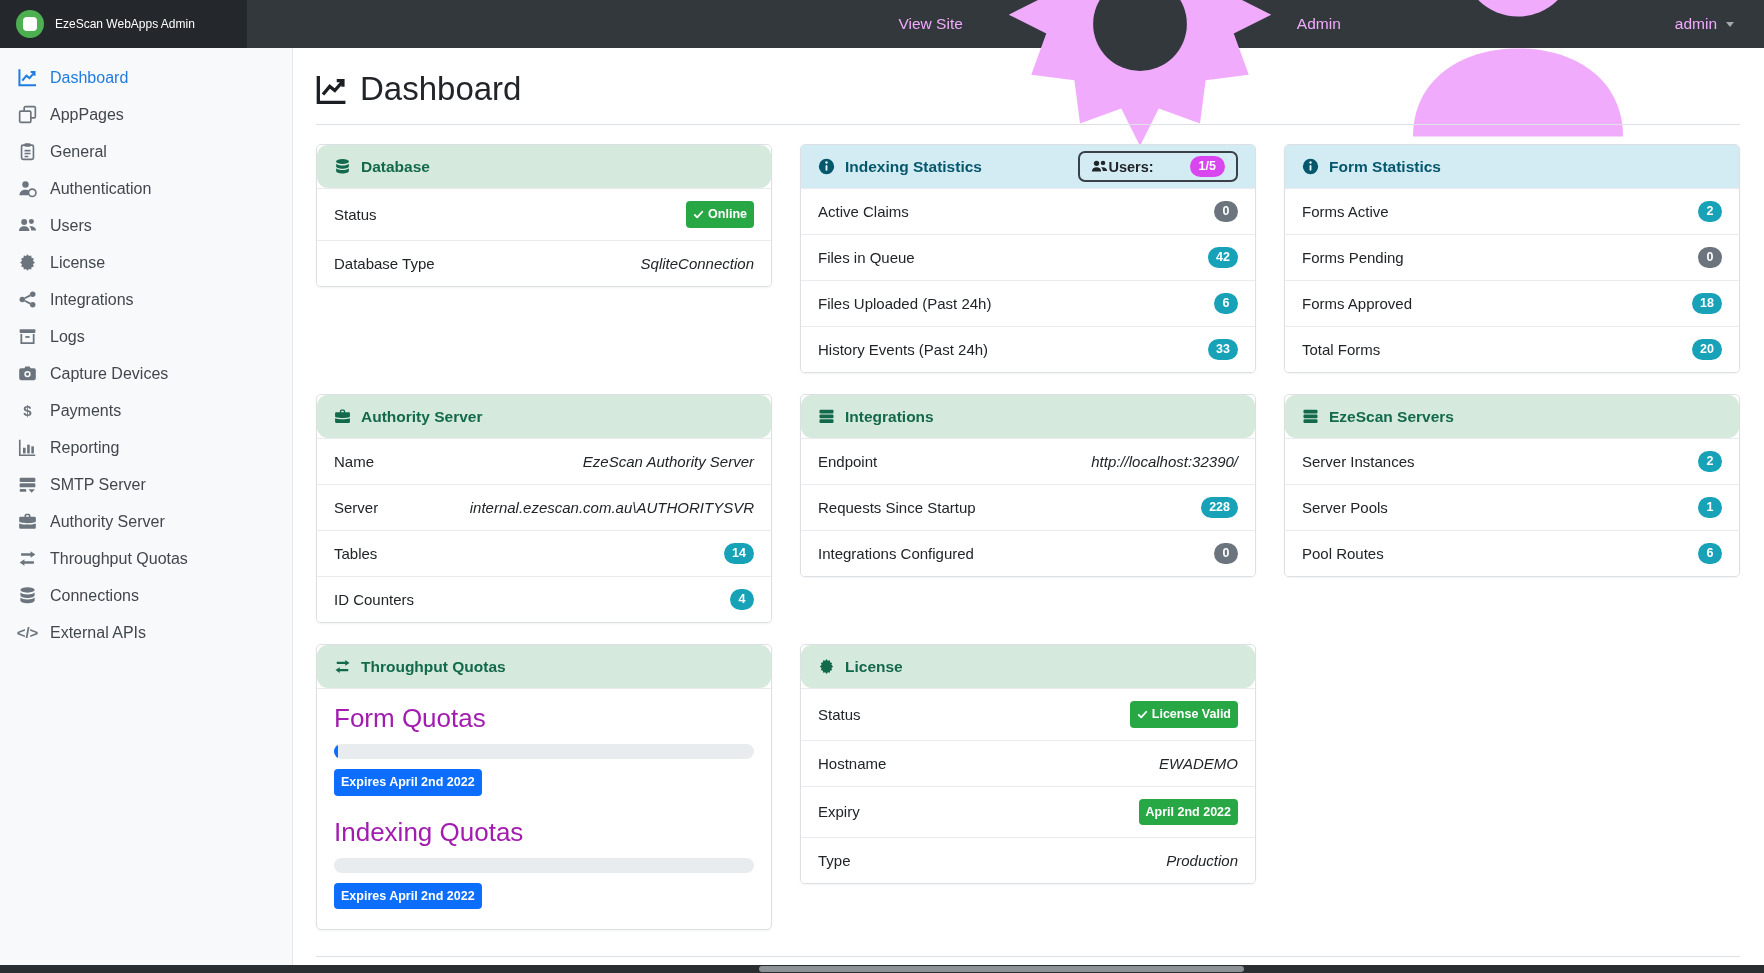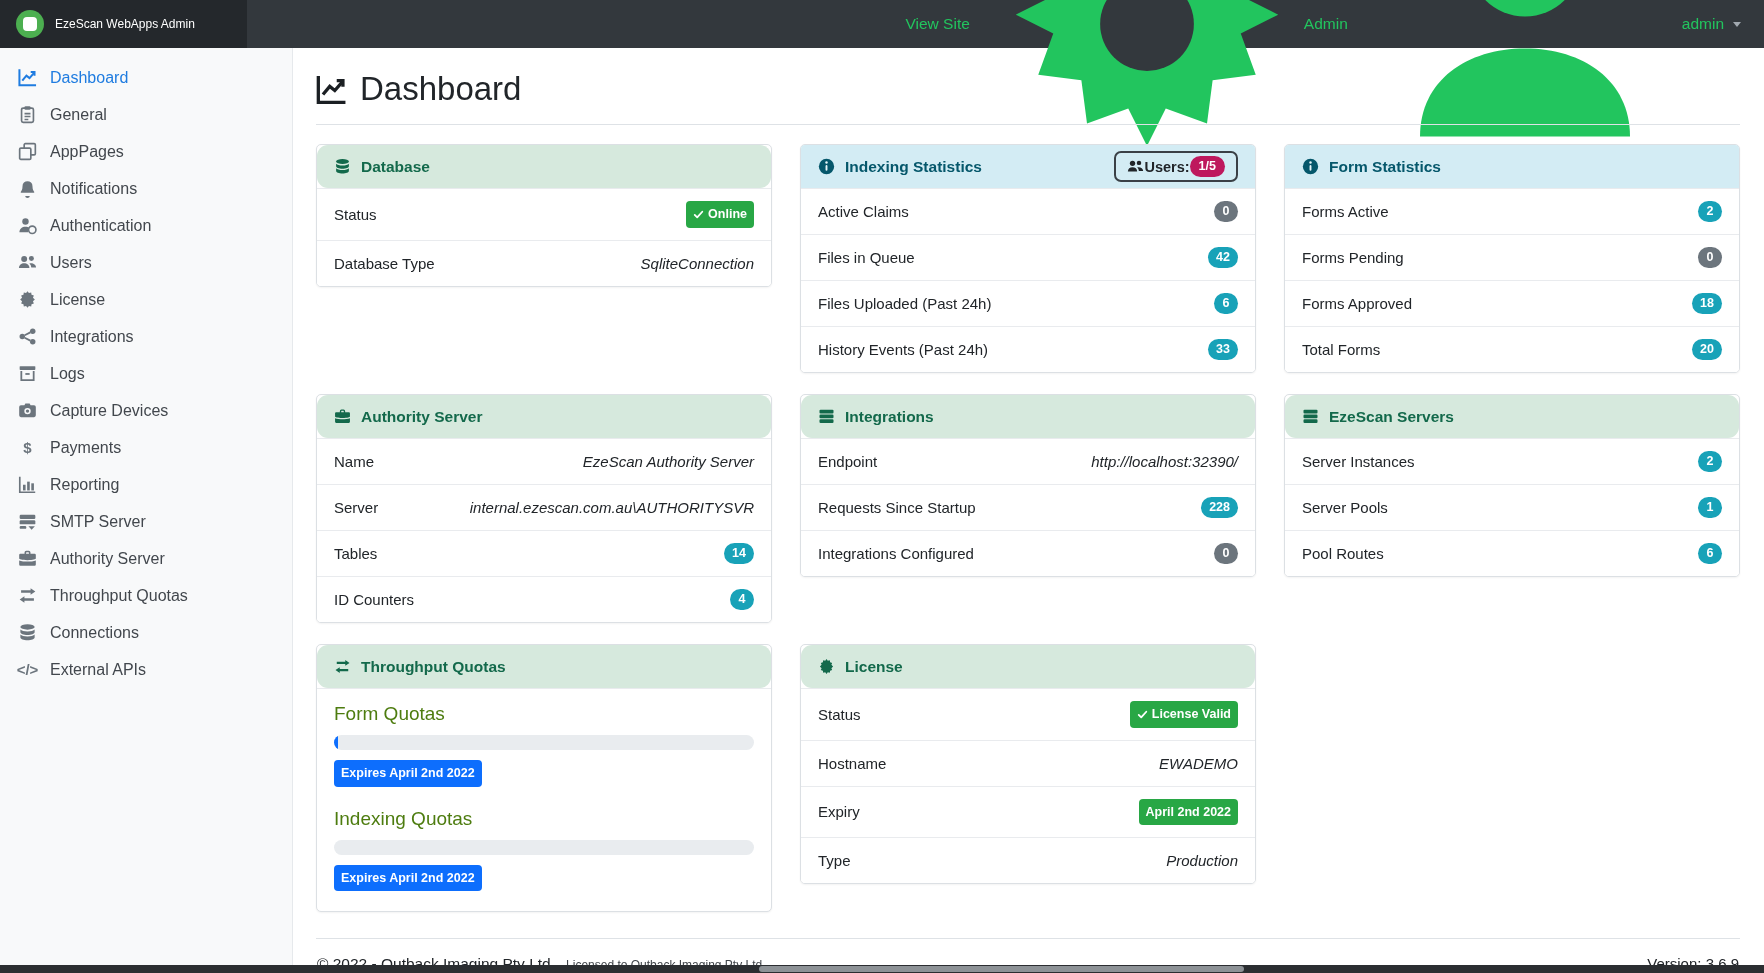--- a/index.html
+++ b/index.html
@@ -5,22 +5,22 @@
   * { box-sizing: border-box; margin: 0; padding: 0; }
   html, body { width: 1764px; height: 973px; overflow: hidden; background: #fff;
     font-family: "Liberation Sans", sans-serif; color: #212529; }
 
   
   .navbar { height: 48px; background: #33383d; display: flex; align-items: stretch; }
   .brand { width: 247px; background: #24282c; display: flex; align-items: center; gap: 11px;
     padding: 0 16px; color: #fff; font-size: 12px; cursor: pointer; }
   .logo { width: 28px; height: 28px; border-radius: 50%; background: #4caf50; position: relative; flex: 0 0 auto; }
   .logo::after { content: ""; position: absolute; inset: 7px; background: #fff; border-radius: 4px; }
-  .nav-right { margin-left: auto; display: flex; align-items: center; gap: 27px; padding-right: 23px;
-    font-size: 15.5px; color: #22c55e; }
+  .nav-right { margin-left: auto; display: flex; align-items: center; gap: 27px; padding-right: 30px;
+    font-size: 15.5px; color: #f0abfc; }
   .nav-link { display: inline-flex; align-items: center; gap: 7px; cursor: pointer; }
   .nav-link .icn { display: inline-flex; }
   .caret { width: 0; height: 0; border-left: 4.5px solid transparent; border-right: 4.5px solid transparent;
     border-top: 5px solid #a2a9b0; margin-left: 2px; }
 
   
   .shell { display: flex; height: 925px; }
   .sidebar { width: 293px; background: #f8f9fa; border-right: 1px solid #e6e9ec; padding-top: 11px; flex: 0 0 auto; }
   .side-item { display: flex; align-items: center; gap: 13px; padding: 8px 18px; font-size: 16px;
     color: #42474d; cursor: pointer; line-height: 21px; }
@@ -51,30 +51,30 @@
   .users-btn .icn { width: 17px; height: 17px; color: #212529; }
 
   .row-item { display: flex; justify-content: space-between; align-items: center; 
     padding: 12px 17px; border-top: 1px solid #e9ebee; font-size: 15px; line-height: 21px; background: #fff; }
   .val-italic { font-style: italic; color: #212529; text-align: right; }
 
   .pill { color: #fff; font-weight: 700; font-size: 12.5px; line-height: 1; padding: 4px 8px;
     border-radius: 50rem; min-width: 24px; text-align: center; }
   .pill.teal { background: #18a2b8; }
   .pill.gray { background: #6c757d; }
-  .pill.green { background: #be185d; padding: 4px 9px; }
+  .pill.green { background: #d946ef; padding: 4px 9px; margin-left: 36px; }
   .rect-badge { color: #fff; font-weight: 700; font-size: 12.5px; line-height: 1; padding: 7px 7px;
     border-radius: 4px; display: inline-flex; align-items: center; gap: 4px; }
   .rect-badge.green { background: #28a745; }
   .rect-badge.blue { background: #0d6efd; }
   .rect-badge .icn { width: 11px; height: 11px; display: inline-flex; }
 
   .quota-body { padding: 12px 17px 20px; border-top: 1px solid #e9ebee; }
   .quota + .quota { margin-top: 21px; }
-  .quota-title { font-size: 19px; font-weight: 400; color: #4d7c0f; margin: 2px 0 10px; }
+  .quota-title { font-size: 26px; font-weight: 400; color: #a21caf; margin: 2px 0 10px; }
   .progress { height: 15px; background: #e9ecef; border-radius: 8px; overflow: hidden; margin-bottom: 10px; }
   .progress .fill { height: 100%; background: #0d6efd; border-radius: 8px 0 0 8px; }
 
   
   .footer-rule { margin-top: 26px; }
   .footer { display: flex; align-items: baseline; padding: 16px 1px 0; }
   .foot-left { font-size: 15.5px; color: #212529; }
   .foot-small { font-size: 12px; color: #3f4449; margin-left: 8px; }
   .foot-right { margin-left: auto; font-size: 15px; }
 
@@ -125,43 +125,35 @@
             <path d="M1.2 1v13.6h14"></path>
             <path d="M3.6 10.6 7.1 6.4l2.6 2.1 4-4.6"></path>
             <path d="M10.7 3.4h3.2v3.2" fill="none"></path>
           </svg>
         </span>
         <span>Dashboard</span>
       </a>
       <a class="side-item">
         <span class="icn">
           <svg viewBox="0 0 16 16" fill="none" stroke="currentColor" stroke-width="1.4">
+            <rect x="5.2" y="1.4" width="9.4" height="9.4" rx="1"></rect>
+            <rect x="1.4" y="5.2" width="9.4" height="9.4" rx="1" fill="#f8f9fa"></rect>
+          </svg>
+        </span>
+        <span>AppPages</span>
+      </a>
+      <a class="side-item">
+        <span class="icn">
+          <svg viewBox="0 0 16 16" fill="none" stroke="currentColor" stroke-width="1.4">
             <rect x="3" y="2.6" width="10" height="12" rx="1.4"></rect>
             <rect x="5.4" y="1" width="5.2" height="3" rx="1" fill="currentColor" stroke="none"></rect>
             <path d="M5.5 7.2h5M5.5 9.7h5M5.5 12.2h3.2"></path>
           </svg>
         </span>
         <span>General</span>
-      </a>
-      <a class="side-item">
-        <span class="icn">
-          <svg viewBox="0 0 16 16" fill="none" stroke="currentColor" stroke-width="1.4">
-            <rect x="5.2" y="1.4" width="9.4" height="9.4" rx="1"></rect>
-            <rect x="1.4" y="5.2" width="9.4" height="9.4" rx="1" fill="#f8f9fa"></rect>
-          </svg>
-        </span>
-        <span>AppPages</span>
-      </a>
-      <a class="side-item">
-        <span class="icn">
-          <svg viewBox="0 0 16 16" fill="currentColor">
-            <path d="M8 16a2 2 0 0 0 1.98-1.75H6.02A2 2 0 0 0 8 16zM8 1.8a4.2 4.2 0 0 0-4.2 4.2c0 3-.95 4.05-1.4 4.65-.3.4-.02.95.48.95h10.24c.5 0 .78-.55.48-.95-.45-.6-1.4-1.65-1.4-4.65A4.2 4.2 0 0 0 8 1.8z"></path>
-          </svg>
-        </span>
-        <span>Notifications</span>
       </a>
       <a class="side-item">
         <span class="icn">
           <svg viewBox="0 0 16 16" fill="currentColor">
             <circle cx="6.3" cy="4.6" r="2.7"></circle>
             <path d="M1.2 13.6c0-2.9 2.3-4.6 5.1-4.6 1.3 0 2.5.4 3.4 1a4.1 4.1 0 0 0-1.3 3.6H1.2z"></path>
             <circle cx="12" cy="11.6" r="3.1" fill="none" stroke="currentColor" stroke-width="1.4"></circle>
           </svg>
         </span>
         <span>Authentication</span>

